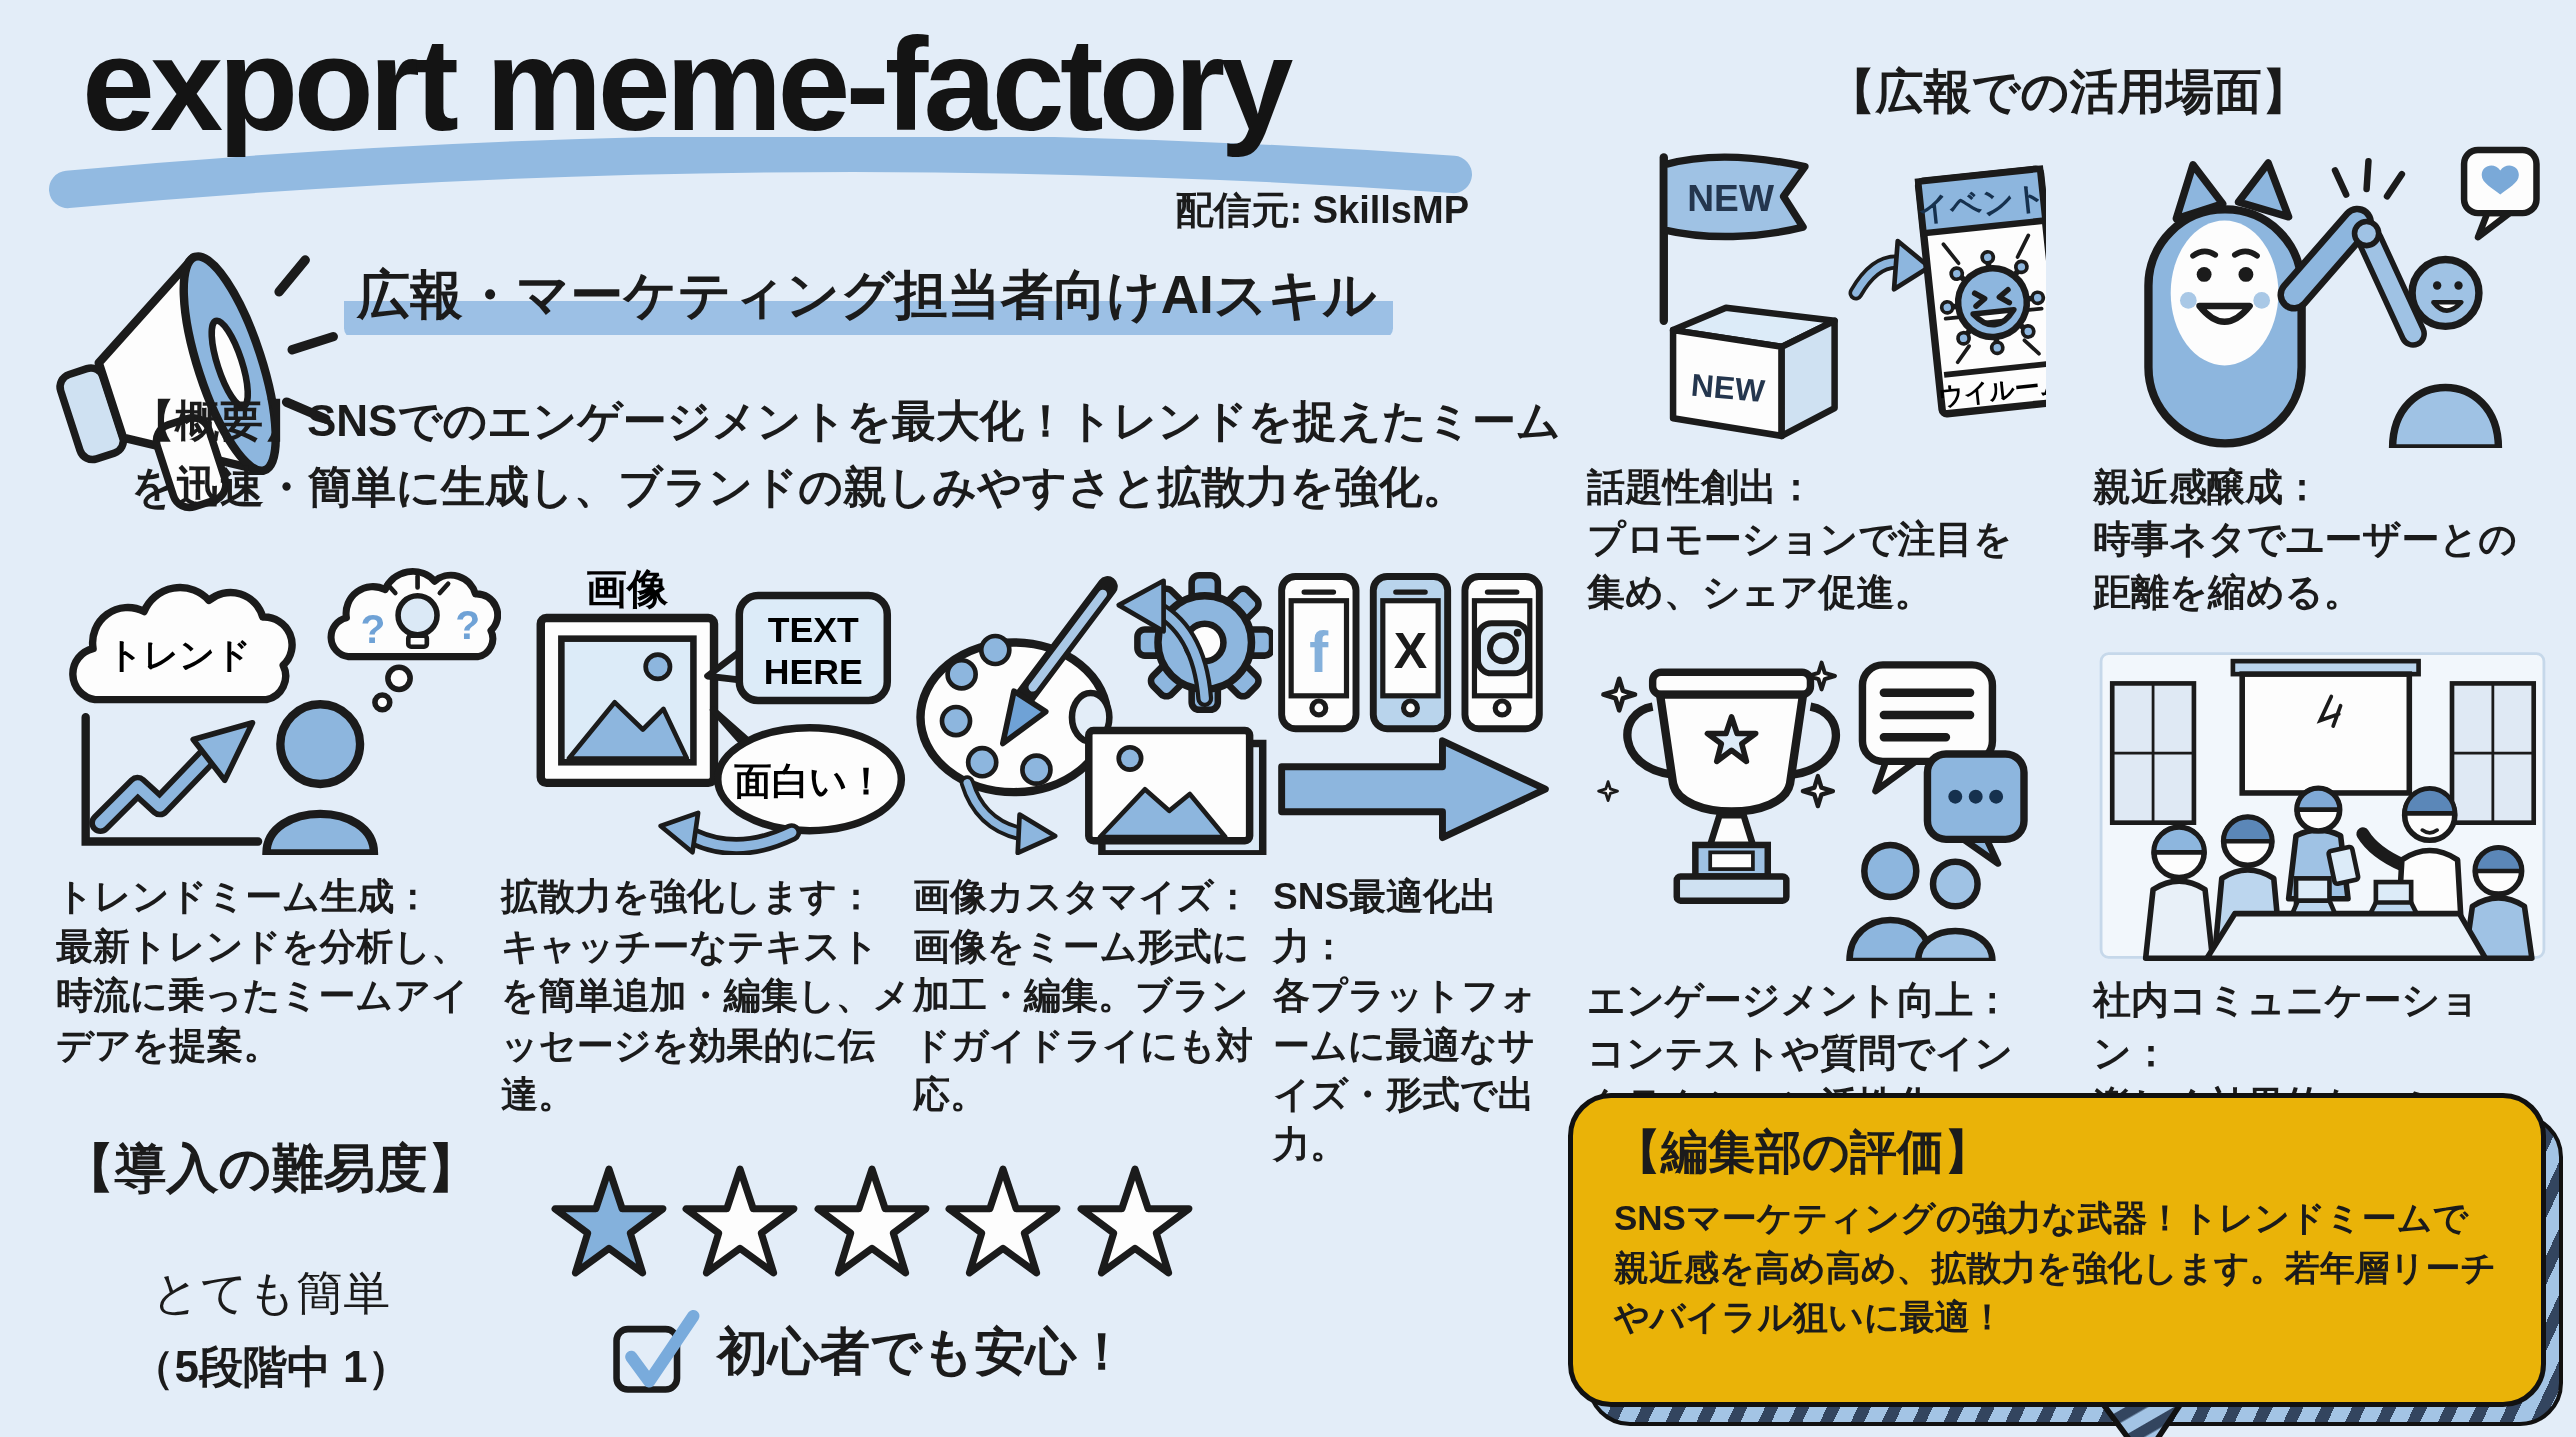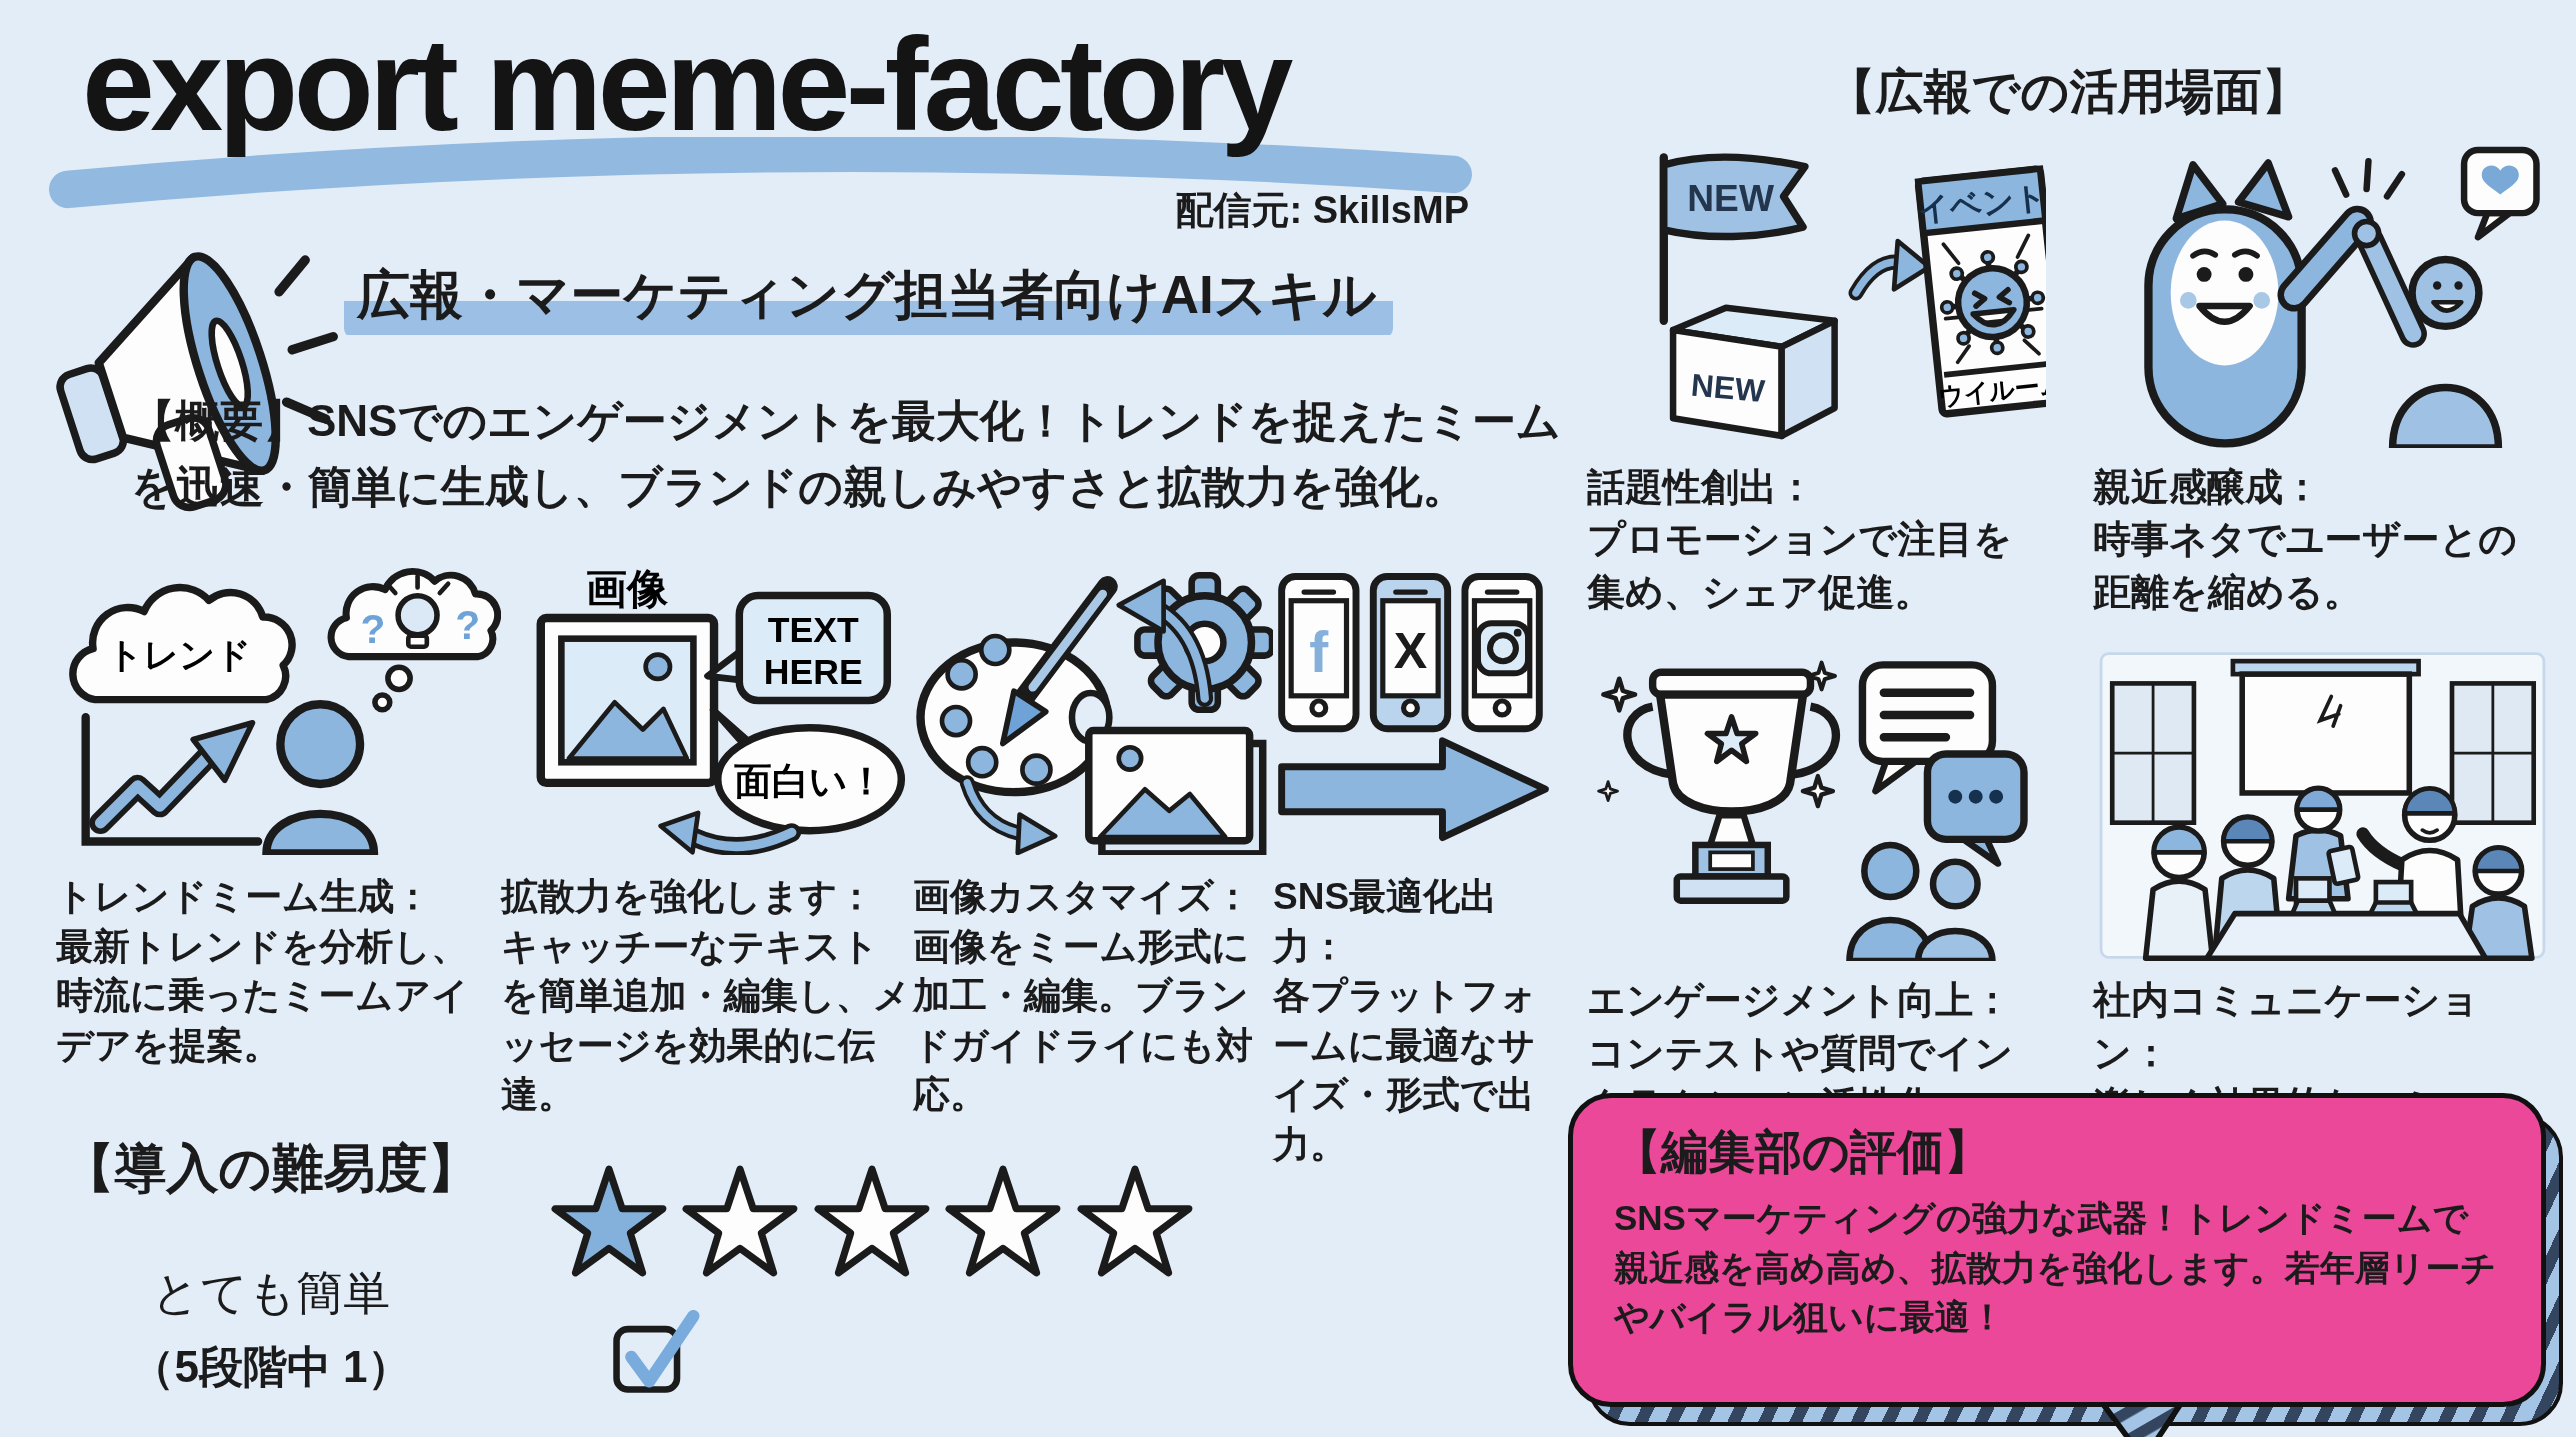--- a/index.html
+++ b/index.html
@@ -64,21 +64,21 @@
   #editorial { left:1568px; top:1093px; width:978px; height:314px; }
   #editorial .bubble-shadow {
     position:absolute; left:19px; top:20.6px; right:-17px; bottom:-19px;
     background:repeating-linear-gradient(115deg,#33455f 0 12px,#a3c4e5 12px 28px);
     border:4.7px solid #111; border-radius:43px;
   }
   #editorial .bubble-tail { position:absolute; right:344px; bottom:-56px;
     width:122px; height:86px; }
   #editorial .bubble-main {
     position:absolute; inset:0;
-    background:#ec4899; border:5.6px solid #111; border-radius:43px;
+    background:#eab308; border:5.6px solid #111; border-radius:43px;
     padding:22.5px 41px;
   }
   #editorial .btitle { font-size:47px; font-weight:900; margin-bottom:9.4px; }
   #editorial .bbody { font-size:35px; font-weight:700; line-height:1.42; }
 
   svg text { font-family:"Liberation Sans","DejaVu Sans",sans-serif; }
 </style>
 </head>
 <body>
 
@@ -265,20 +265,21 @@
       <svg class="star" viewBox="0 0 120 116" width="122" height="118">
       <polygon points="60,6 73,45 113,45 81,69 93,108 60,84 27,108 39,69 7,45 47,45" stroke="#1b1b1b" stroke-width="7" stroke-linejoin="round"></polygon>
     </svg>
     </div>
 
   <div id="check-row" class="abs">
     <svg viewBox="0 0 115 112" width="94" height="92">
       <rect x="8" y="28" width="74" height="74" rx="14" fill="none" stroke="#1b1b1b" stroke-width="8"></rect>
       <path d="M26 62 L48 92 L102 12" fill="none" stroke="#79abdc" stroke-width="15" stroke-linecap="round" stroke-linejoin="round"></path>
     </svg>
+    <span class="note">初心者でも安心！</span>
   </div>
 
   <div id="usage-title" class="abs">【広報での活用場面】</div>
 
   <div id="usage-grid" class="abs">
 
     <div class="case">
       <div class="case-icon">
         <svg viewBox="0 0 485 335">
           <path d="M78 22 L78 198" stroke="#1b1b1b" stroke-width="9" stroke-linecap="round"></path>

